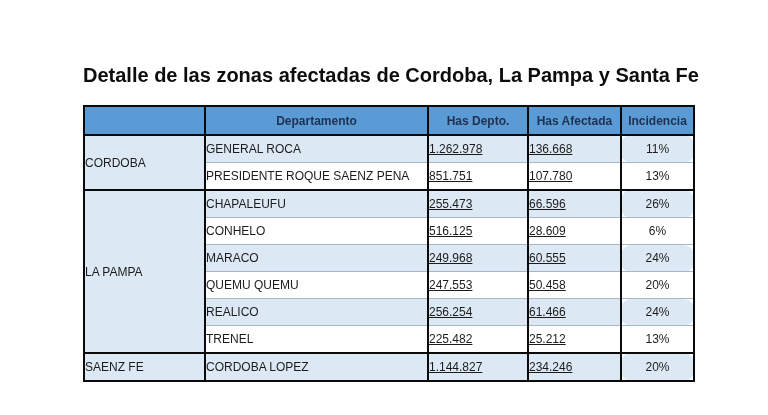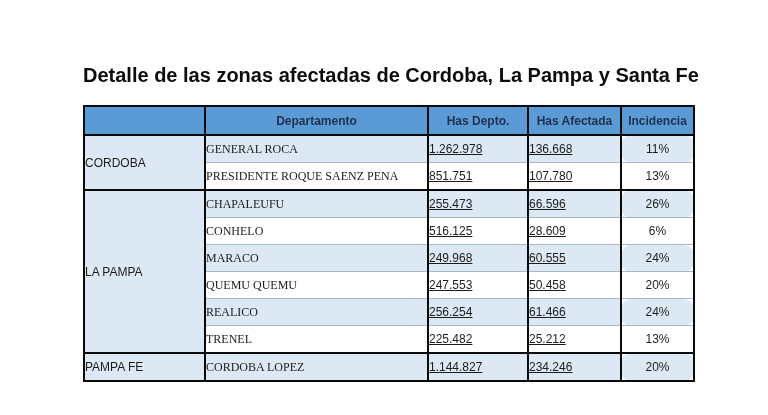--- a/index.html
+++ b/index.html
@@ -56,21 +56,21 @@
     vertical-align: middle;
   }
   tbody tr.banded td { background: #dce9f5; }
   tbody td.prov {
     background: #dce9f5;
     font-weight: normal;
     text-align: left;
   }
   tbody tr.group-start td { border-top: 2px solid #0a0a0a; }
   tbody tr.last-row td { border-bottom: 2px solid #0a0a0a; }
-  td.dept { text-align: left; padding-left: 8px; font-family: Liberation Serif, serif; }
+  td.dept { text-align: left; padding-left: 8px; }
   td.num  { padding-right: 16px; text-decoration: underline; }
   td.pct  { text-align: center; border-radius: 10px; }
 </style>
 </head>
 <body>
 
 <div class="doc-title">Detalle de las zonas afectadas de Cordoba, La Pampa y Santa Fe</div>
 
 <table class="data">
   <colgroup>
@@ -134,20 +134,20 @@
       <td class="num">61.466</td>
       <td class="pct">24%</td>
     </tr>
     <tr>
       <td class="dept">TRENEL</td>
       <td class="num">225.482</td>
       <td class="num">25.212</td>
       <td class="pct">13%</td>
     </tr>
     <tr class="banded group-start last-row">
-      <td class="prov">PAMPA FE</td>
+      <td class="prov">SAENZ FE</td>
       <td class="dept">CORDOBA LOPEZ</td>
       <td class="num">1.144.827</td>
       <td class="num">234.246</td>
       <td class="pct">20%</td>
     </tr>
   </tbody>
 </table>
 
 </body></html>

